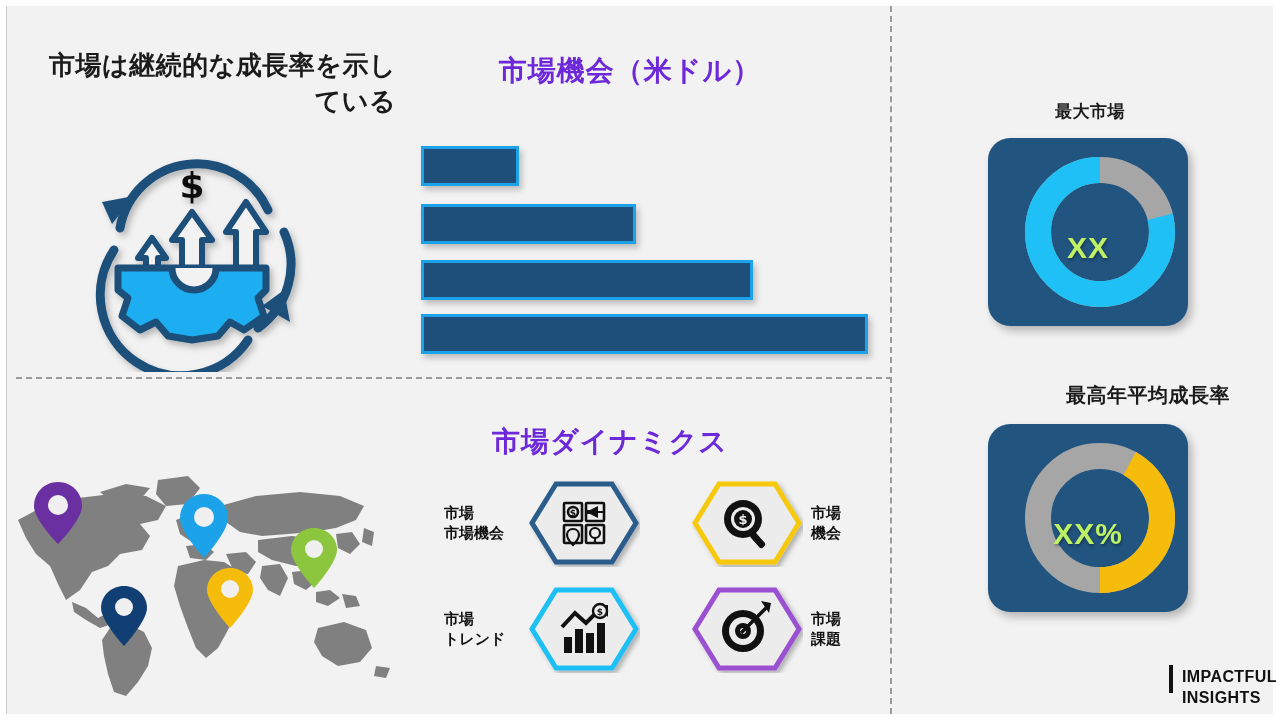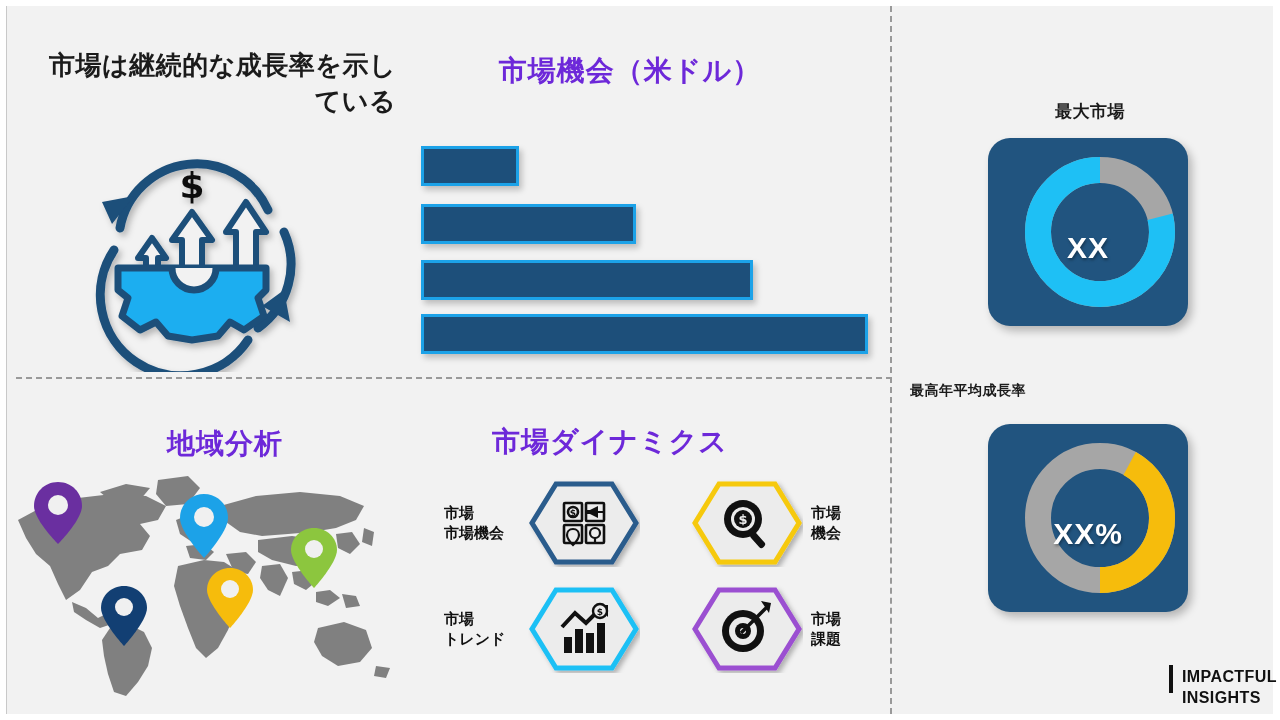--- a/index.html
+++ b/index.html
@@ -72,23 +72,23 @@
     position: absolute; left: 400px; top: 423px;
     width: 420px; text-align: center;
     font-size: 28px;
   }
   #largest-market-title {
     position: absolute; left: 960px; top: 100px;
     width: 260px; text-align: center;
     font-size: 17px;
   }
   #cagr-title {
-    position: absolute; left: 910px; top: 382px;
-    width: 280px; text-align: left;
-    font-size: 14px;
+    position: absolute; left: 950px; top: 382px;
+    width: 280px; text-align: right;
+    font-size: 20px;
   }
 
   
   #growth-icon {
     position: absolute; left: 72px; top: 140px;
     width: 240px; height: 232px;
   }
 
   
   #bar-chart {
@@ -111,21 +111,21 @@
     border-radius: 22px;
     box-shadow: 4px 5px 9px rgba(0,0,0,0.25);
   }
   #donut-card-largest { left: 988px; top: 138px; }
   #donut-card-cagr { left: 988px; top: 424px; }
   .donut-svg { position: absolute; left: 26px; top: 8px; width: 172px; height: 172px; }
   .donut-label {
     position: absolute; left: 0; top: 0;
     width: 200px; height: 220px;
     display: flex; align-items: center; justify-content: center;
-    color: #ffffff; font-weight: bold; font-size: 30px;
+    color: #bef264; font-weight: bold; font-size: 30px;
     letter-spacing: 1px;
     text-shadow: 1px 2px 3px rgba(0,0,0,0.35);
   }
 
   
   #world-map {
     position: absolute; left: 0px; top: 462px;
     width: 400px; height: 240px;
   }
 
@@ -246,21 +246,20 @@
   <div id="cagr-title" class="h-dark">最高年平均成長率</div>
 
   <div class="donut-card" id="donut-card-cagr" style="background: rgb(33, 84, 127);">
     <svg class="donut-svg" viewBox="0 0 172 172">
       <circle cx="86" cy="86" r="62" fill="none" stroke="#a6a6a6" stroke-width="26"></circle>
       <circle cx="86" cy="86" r="62" fill="none" stroke="#f6bc0c" stroke-width="26" stroke-dasharray="163.6 225.9" transform="rotate(-90 86 86) scale(-1 1) translate(-172 0)"></circle>
     </svg>
     <div class="donut-label">XX%</div>
   </div>
 
-  <div id="regional-title" class="h-navy">地域分析</div>
 
   <div id="world-map">
     <svg viewBox="0 0 400 240" width="400" height="240">
       <g fill="#808080">
 
         <path d="M18 58 L44 44 L78 36 L112 32 L146 34 L166 44 L158 58 L140 62 L150 74
                  L142 88 L120 92 L108 104 L92 110 L80 128 L66 138 L58 122 L50 104
                  L36 92 L26 76 Z"></path>
         <path d="M100 30 L126 22 L150 26 L140 38 L112 40 Z"></path>
 

